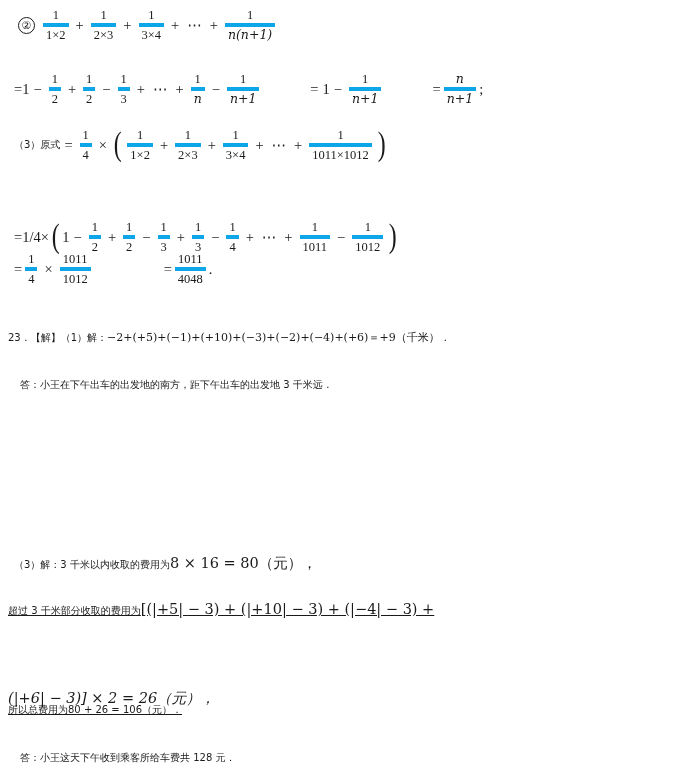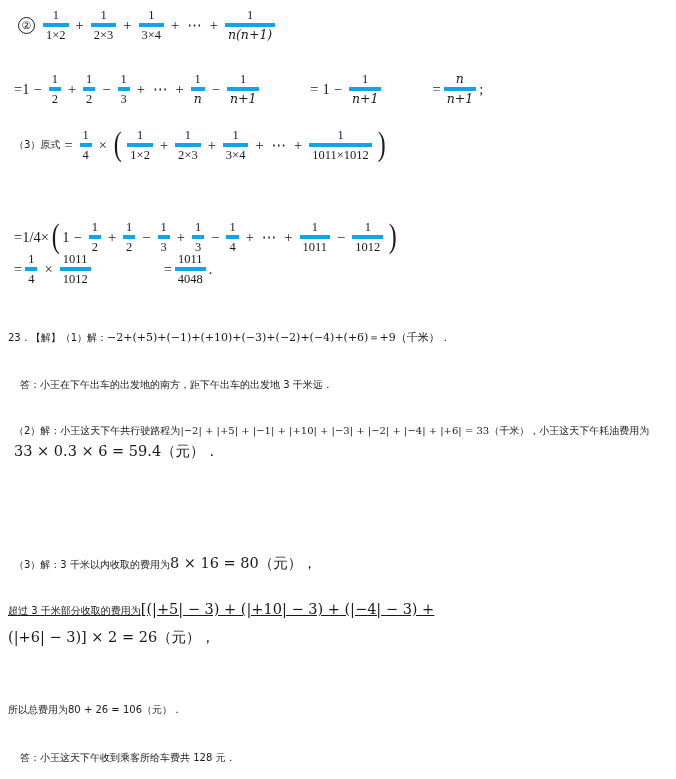--- a/index.html
+++ b/index.html
@@ -278,38 +278,35 @@
   </div>
 
   <div class="para" style="top:325px; left:8px;">
     <span class="cjk">23．【解】（1）解：</span><span class="math" style="font-size:11px;">−2+(+5)+(−1)+(+10)+(−3)+(−2)+(−4)+(+6)＝+9（千米）．</span>
   </div>
 
   <div class="para" style="top:372px; left:20px;">
     <span class="cjk">答：小王在下午出车的出发地的南方，距下午出车的出发地 3 千米远．</span>
   </div>
 
-  <div class="para" style="top:418px; left:14px;">
-    <span class="cjk">（2）解：小王这天下午共行驶路程为</span><span class="cjk" style="font-family:'DejaVu Serif',serif;">|−2| + |+5| + |−1| + |+10| + |−3| + |−2| + |−4| + |+6| = 33（千米），小王这天下午耗油费用为</span><span class="math">33 × 0.3 × 6 = 59.4（元）．</span>
-  </div>
 
 
   <div class="para" style="top:552px; left:14px;">
     <span class="cjk">（3）解：3 千米以内收取的费用为</span><span class="math">8 × 16 = 80（元），</span>
   </div>
 
   <div class="para" style="top:598px; left:8px;text-decoration:underline;">
     <span class="cjk">超过 3 千米部分收取的费用为</span><span class="math">[(|+5| − 3) + (|+10| − 3) + (|−4| − 3) +</span>
   </div>
 
-  <div class="para" style="top:626px; left:8px;">
+  <div class="para" style="top:687px; left:8px;font-style:italic;">
     <span class="math">(|+6| − 3)] × 2 = 26（元），</span>
   </div>
 
-  <div class="para" style="top:697px; left:8px;">
+  <div class="para" style="top:697px; left:8px;text-decoration:underline;">
     <span class="cjk">所以总费用为80 + 26 = 106（元）．</span>
   </div>
 
   <div class="para" style="top:745px; left:20px;">
     <span class="cjk">答：小王这天下午收到乘客所给车费共 128 元．</span>
   </div>
 
 </div>
 
 </body></html>

